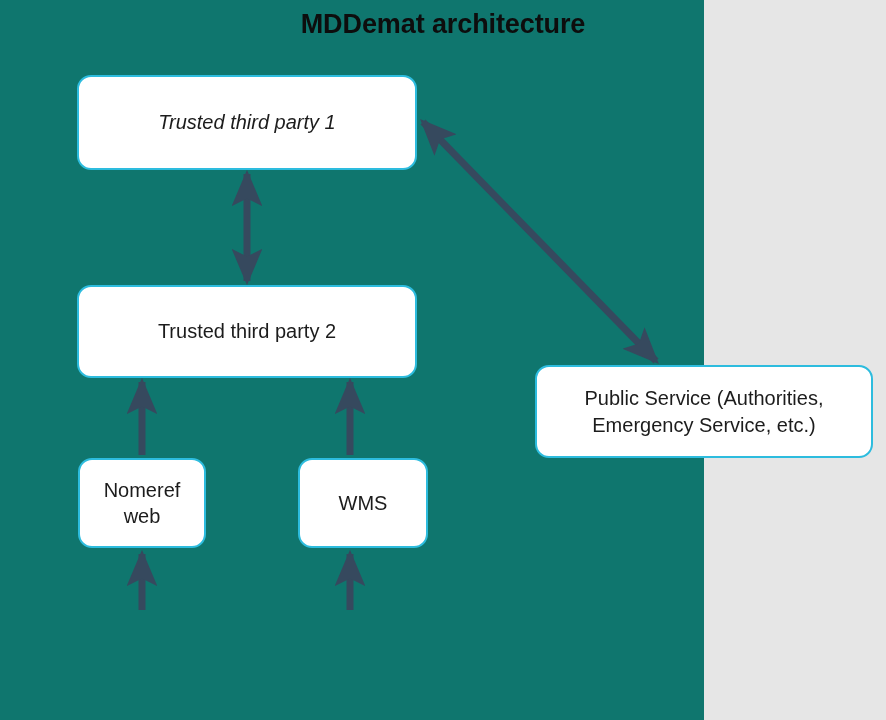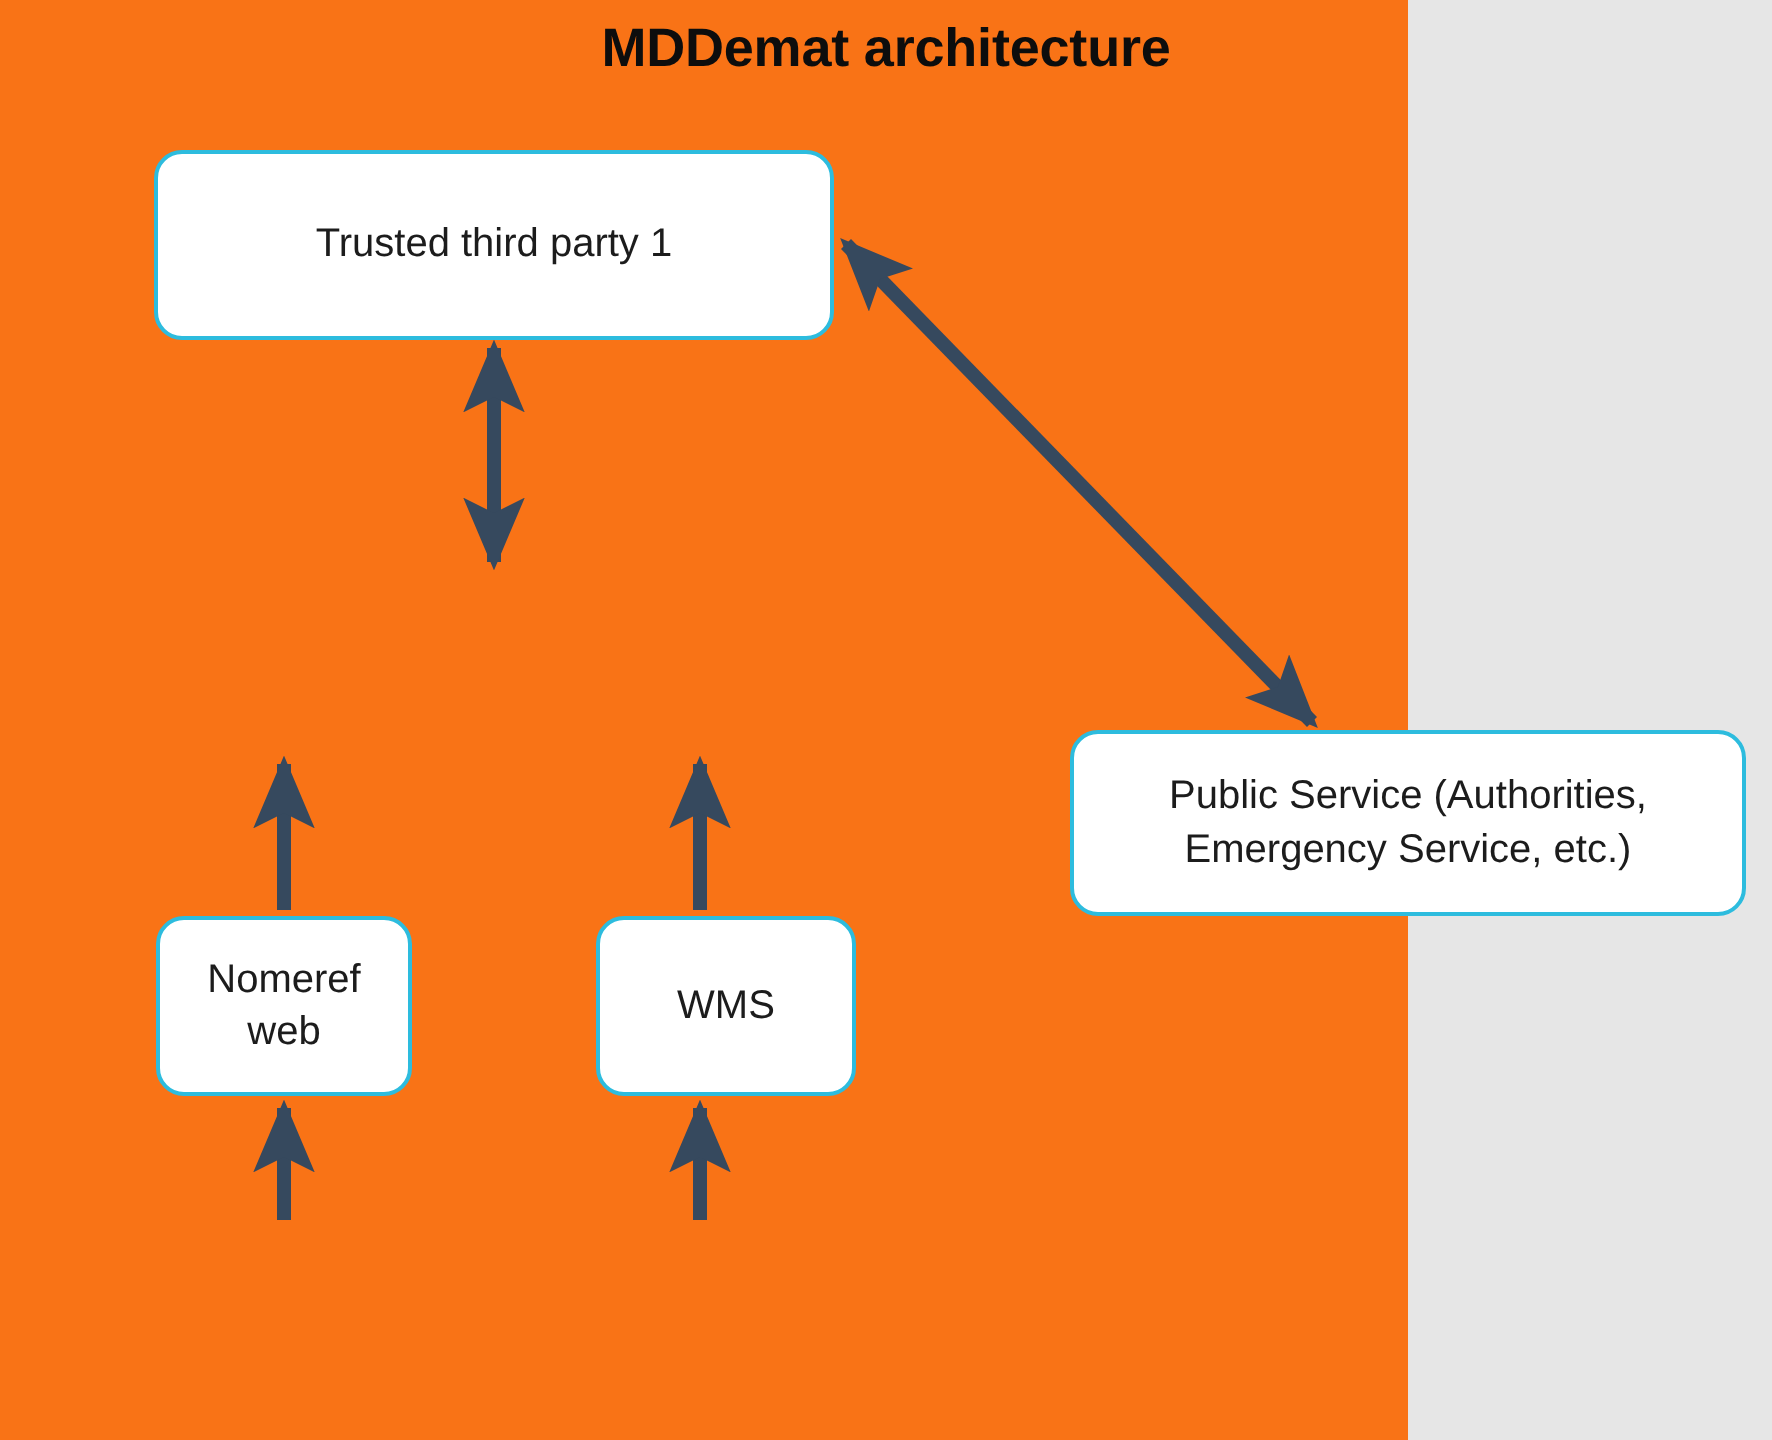--- a/index.html
+++ b/index.html
@@ -10,21 +10,21 @@
     width: 886px;
     height: 720px;
     background: #e6e6e6;
     font-family: "Liberation Sans", sans-serif;
     overflow: hidden;
   }
   #canvas {
     position: relative;
     width: 704px;
     height: 720px;
-    background: #f97316;
+    background: #0f766e;
   }
   .diagram-title {
     position: absolute;
     left: 0;
     top: 9px;
     width: 886px;
     text-align: center;
     font-size: 27px;
     font-weight: bold;
     color: #0d0d0d;
@@ -50,21 +50,21 @@
     text-align: center;
     color: #1c1c1c;
     font-size: 20px;
     line-height: 1.32;
     padding: 4px 10px;
   }
   .node-label {
     display: block;
     white-space: pre-line;
   }
-  .n-ttp1   { left: 77px;  top: 75px;  width: 340px; height: 95px; }
+  .n-ttp1   { left: 77px;  top: 75px;  width: 340px; height: 95px; font-style: italic; }
   .n-ttp2   { left: 77px;  top: 285px; width: 340px; height: 93px; }
   .n-nomeref{ left: 78px;  top: 458px; width: 128px; height: 90px; }
   .n-wms    { left: 298px; top: 458px; width: 130px; height: 90px; }
   .n-carriers{left: 78px;  top: 613px; width: 339px; height: 94px; }
   .n-public { left: 495px; top: 365px; width: 338px; height: 93px; margin-left: 40px; }
 </style>
 </head>
 <body>
 
 <div id="canvas">
@@ -91,20 +91,23 @@
 
     <line x1="142" y1="610" x2="142" y2="554" stroke="#36495e" stroke-width="7" marker-end="url(#ah)"></line>
 
     <line x1="350" y1="610" x2="350" y2="554" stroke="#36495e" stroke-width="7" marker-end="url(#ah)"></line>
   </svg>
 
   <div class="node n-ttp1">
     <span class="node-label">Trusted third party 1</span>
   </div>
 
+  <div class="node n-ttp2">
+    <span class="node-label">Trusted third party 2</span>
+  </div>
 
   <div class="node n-nomeref">
     <span class="node-label">Nomeref
 web</span>
   </div>
 
   <div class="node n-wms">
     <span class="node-label">WMS</span>
   </div>
 

